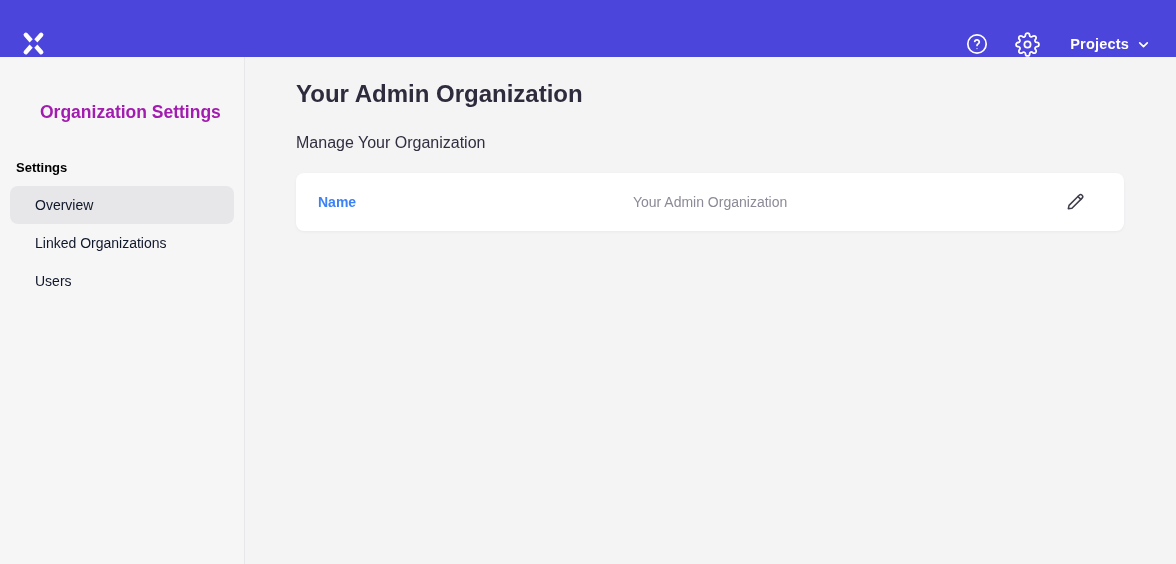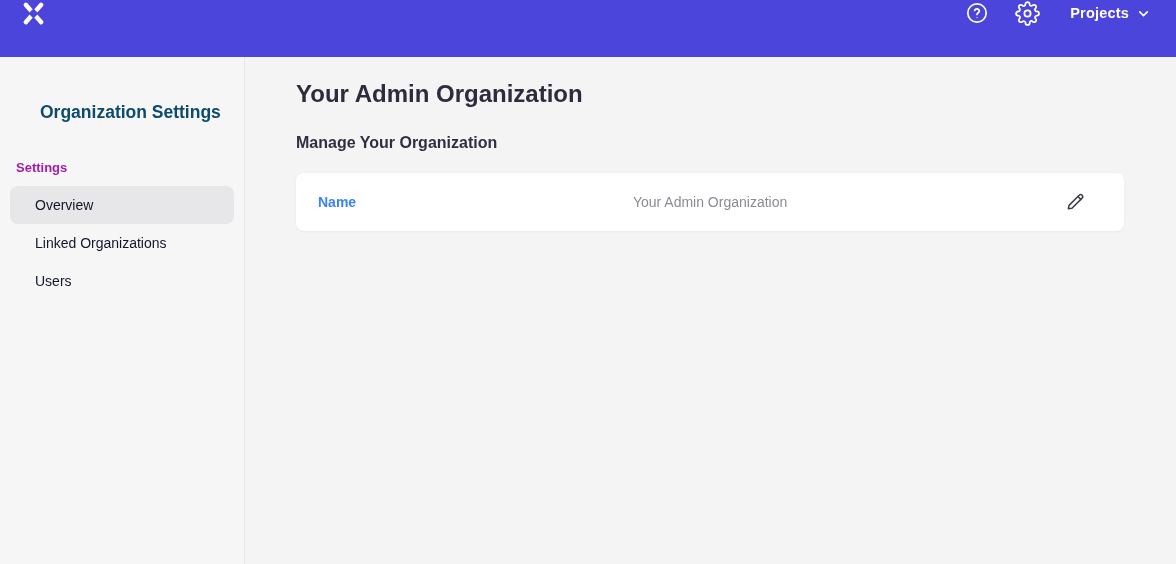--- a/index.html
+++ b/index.html
@@ -9,21 +9,21 @@
     background: #f5f4f5;
     overflow: hidden;
     -webkit-font-smoothing: antialiased;
   }
 
   
   .topbar {
     height: 57px;
     background: #4b45dc;
     display: flex;
-    align-items: flex-start;
+    align-items: flex-end;
     padding: 0 26px 0 20px;
   }
   .logo-btn {
     background: none; border: none; cursor: pointer;
     display: flex; align-items: center; padding: 0;
   }
   .topbar-right {
     margin-left: auto;
     display: flex;
     align-items: center;
@@ -58,28 +58,28 @@
     width: 245px;
     background: #f7f6f7;
     border-right: 1px solid #e7e6e8;
     flex-shrink: 0;
   }
   .sidebar-title {
     margin: 44px 0 0 40px;
     font-size: 17.5px;
     line-height: 22px;
     font-weight: 700;
-    color: #0c4a6e;
+    color: #a21caf;
   }
   .sidebar-section-label {
     margin: 37px 0 10px 16px;
     font-size: 13px;
     line-height: 16px;
     font-weight: 600;
-    color: #a21caf;
+    color: #000000;
   }
   .nav { padding: 0 10px; }
   .nav-item {
     height: 38px;
     display: flex; align-items: center;
     padding-left: 25px;
     border-radius: 8px;
     font-size: 14px;
     font-weight: 500;
     color: #0f172a;
@@ -95,21 +95,21 @@
   .page-title {
     font-size: 24px;
     line-height: 30px;
     font-weight: 700;
     color: #2e2b3c;
   }
   .section-title {
     margin-top: 24px;
     font-size: 16px;
     line-height: 20px;
-    font-weight: 700;
+    font-weight: 400;
     color: #312e3f;
   }
   .card {
     margin-top: 20px;
     height: 58px;
     background: #ffffff;
     border-radius: 8px;
     box-shadow: 0 1px 3px rgba(40, 35, 80, 0.06);
     display: flex;
     align-items: center;

